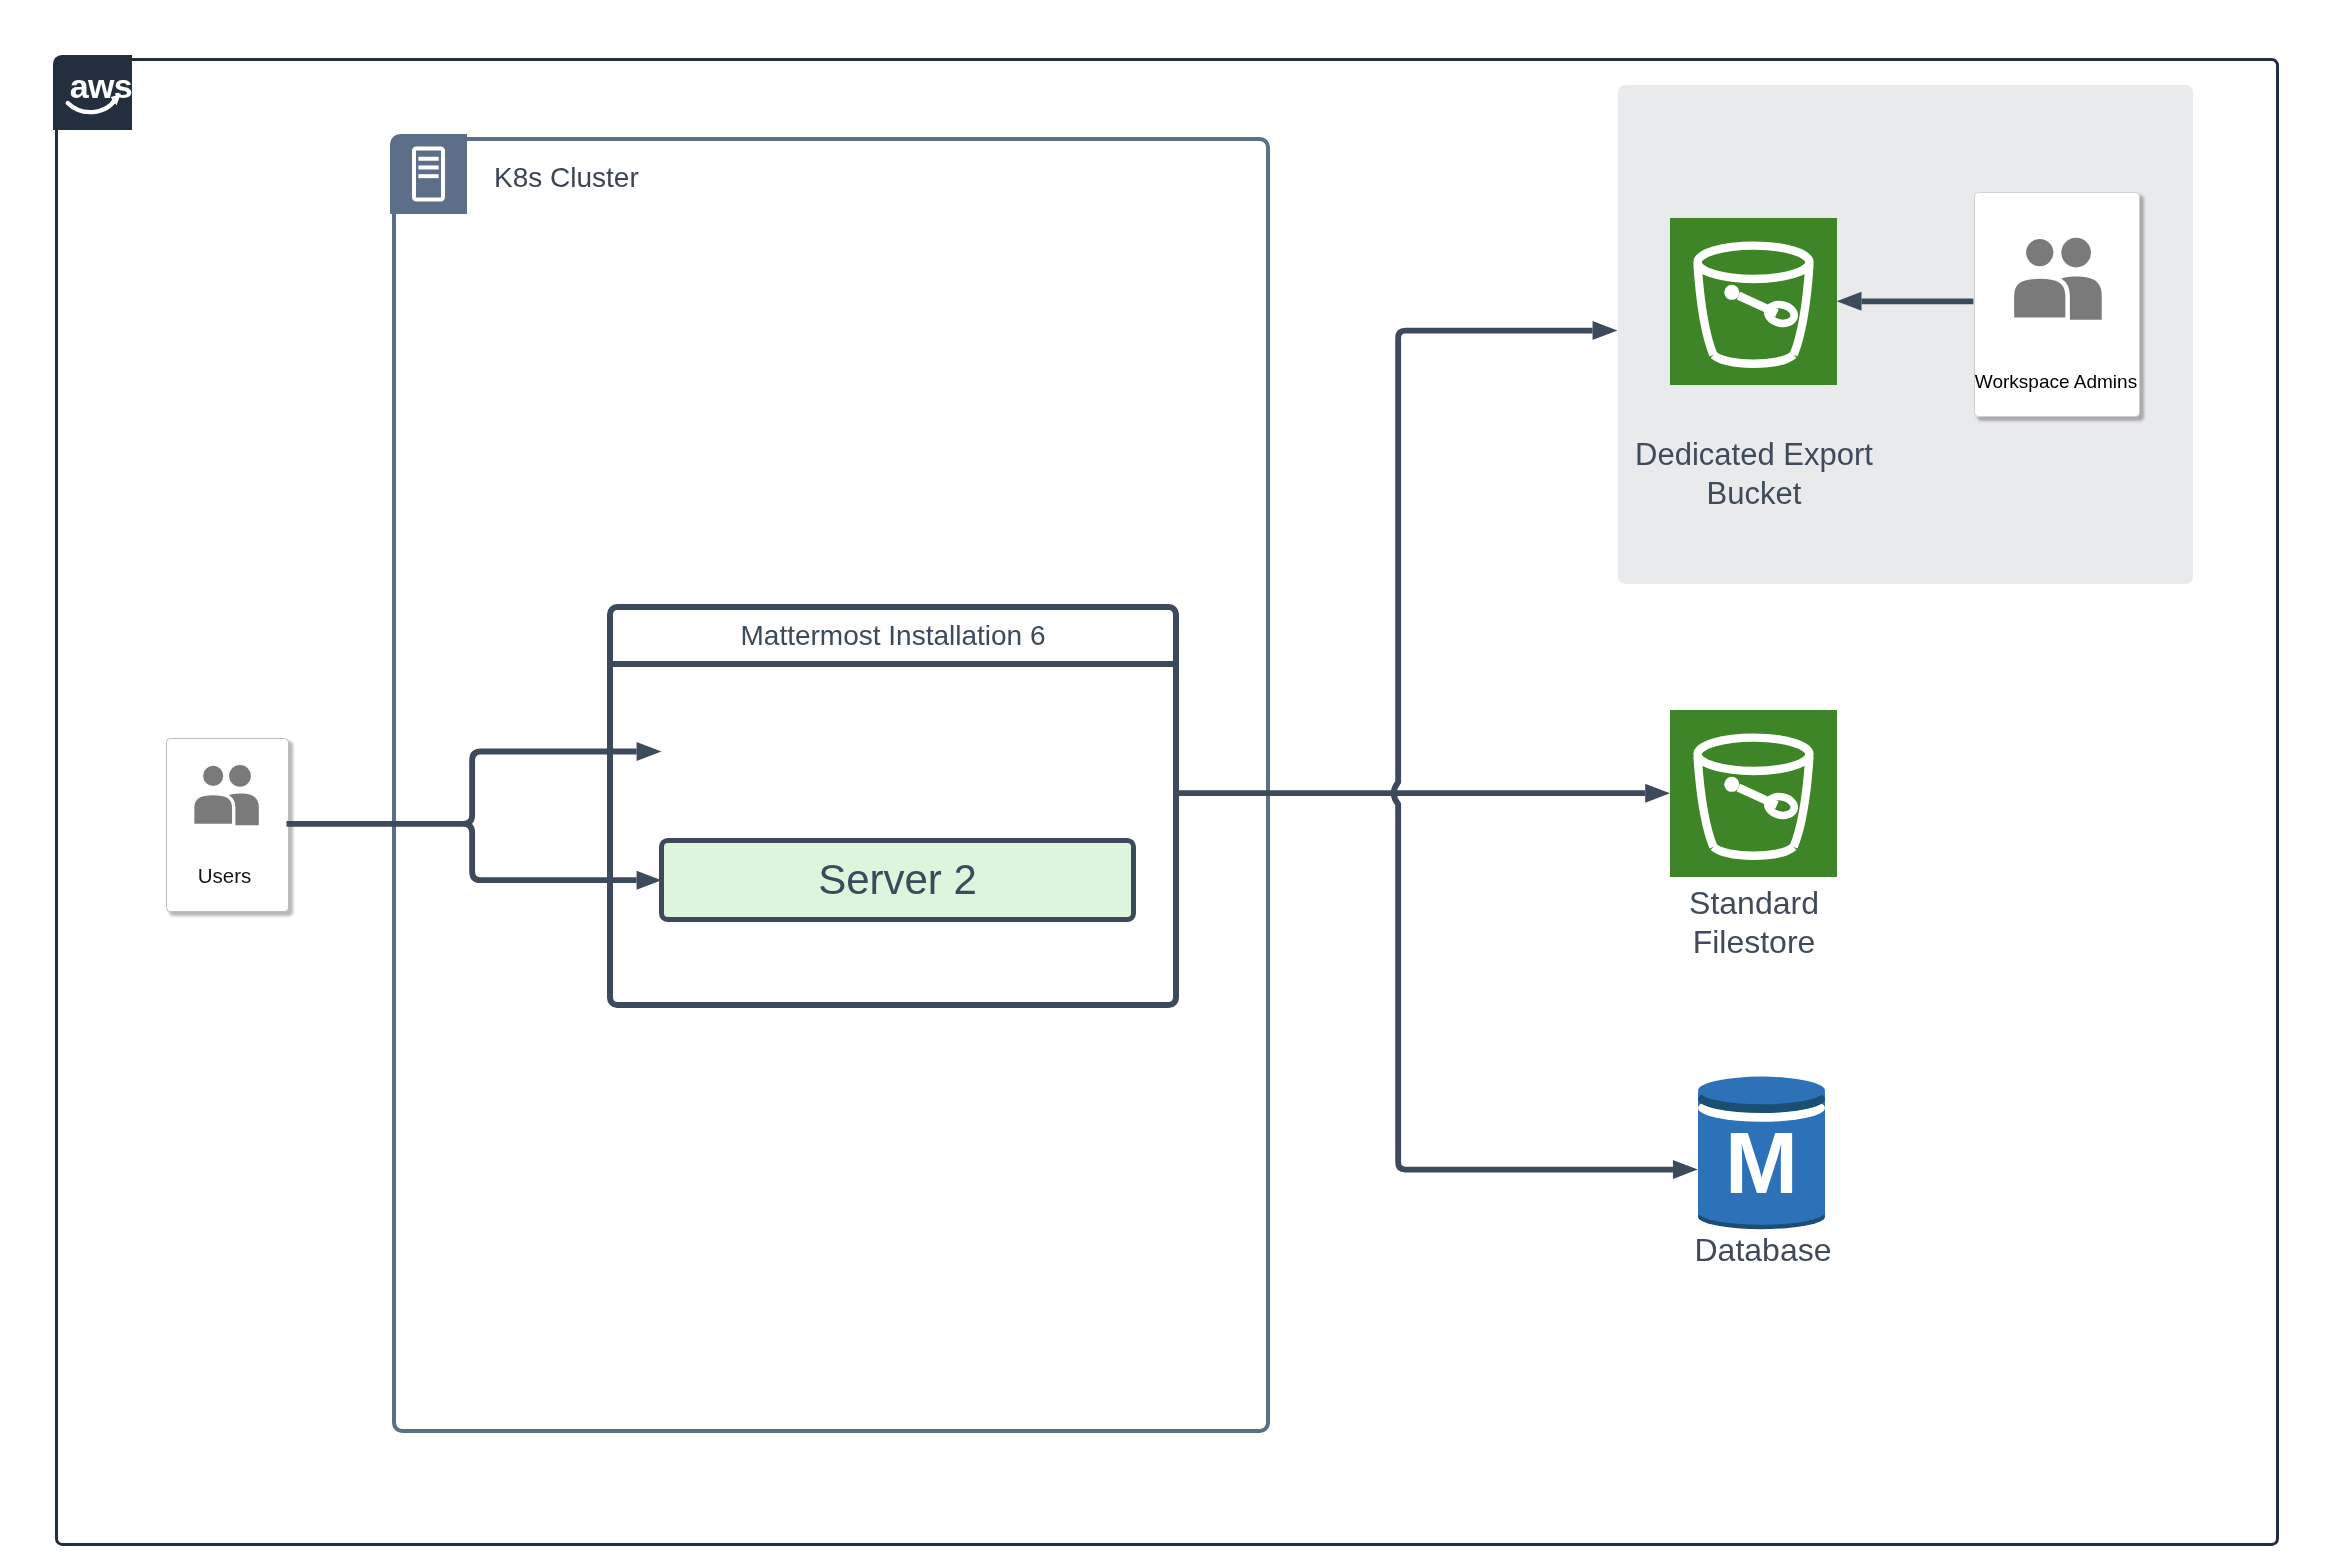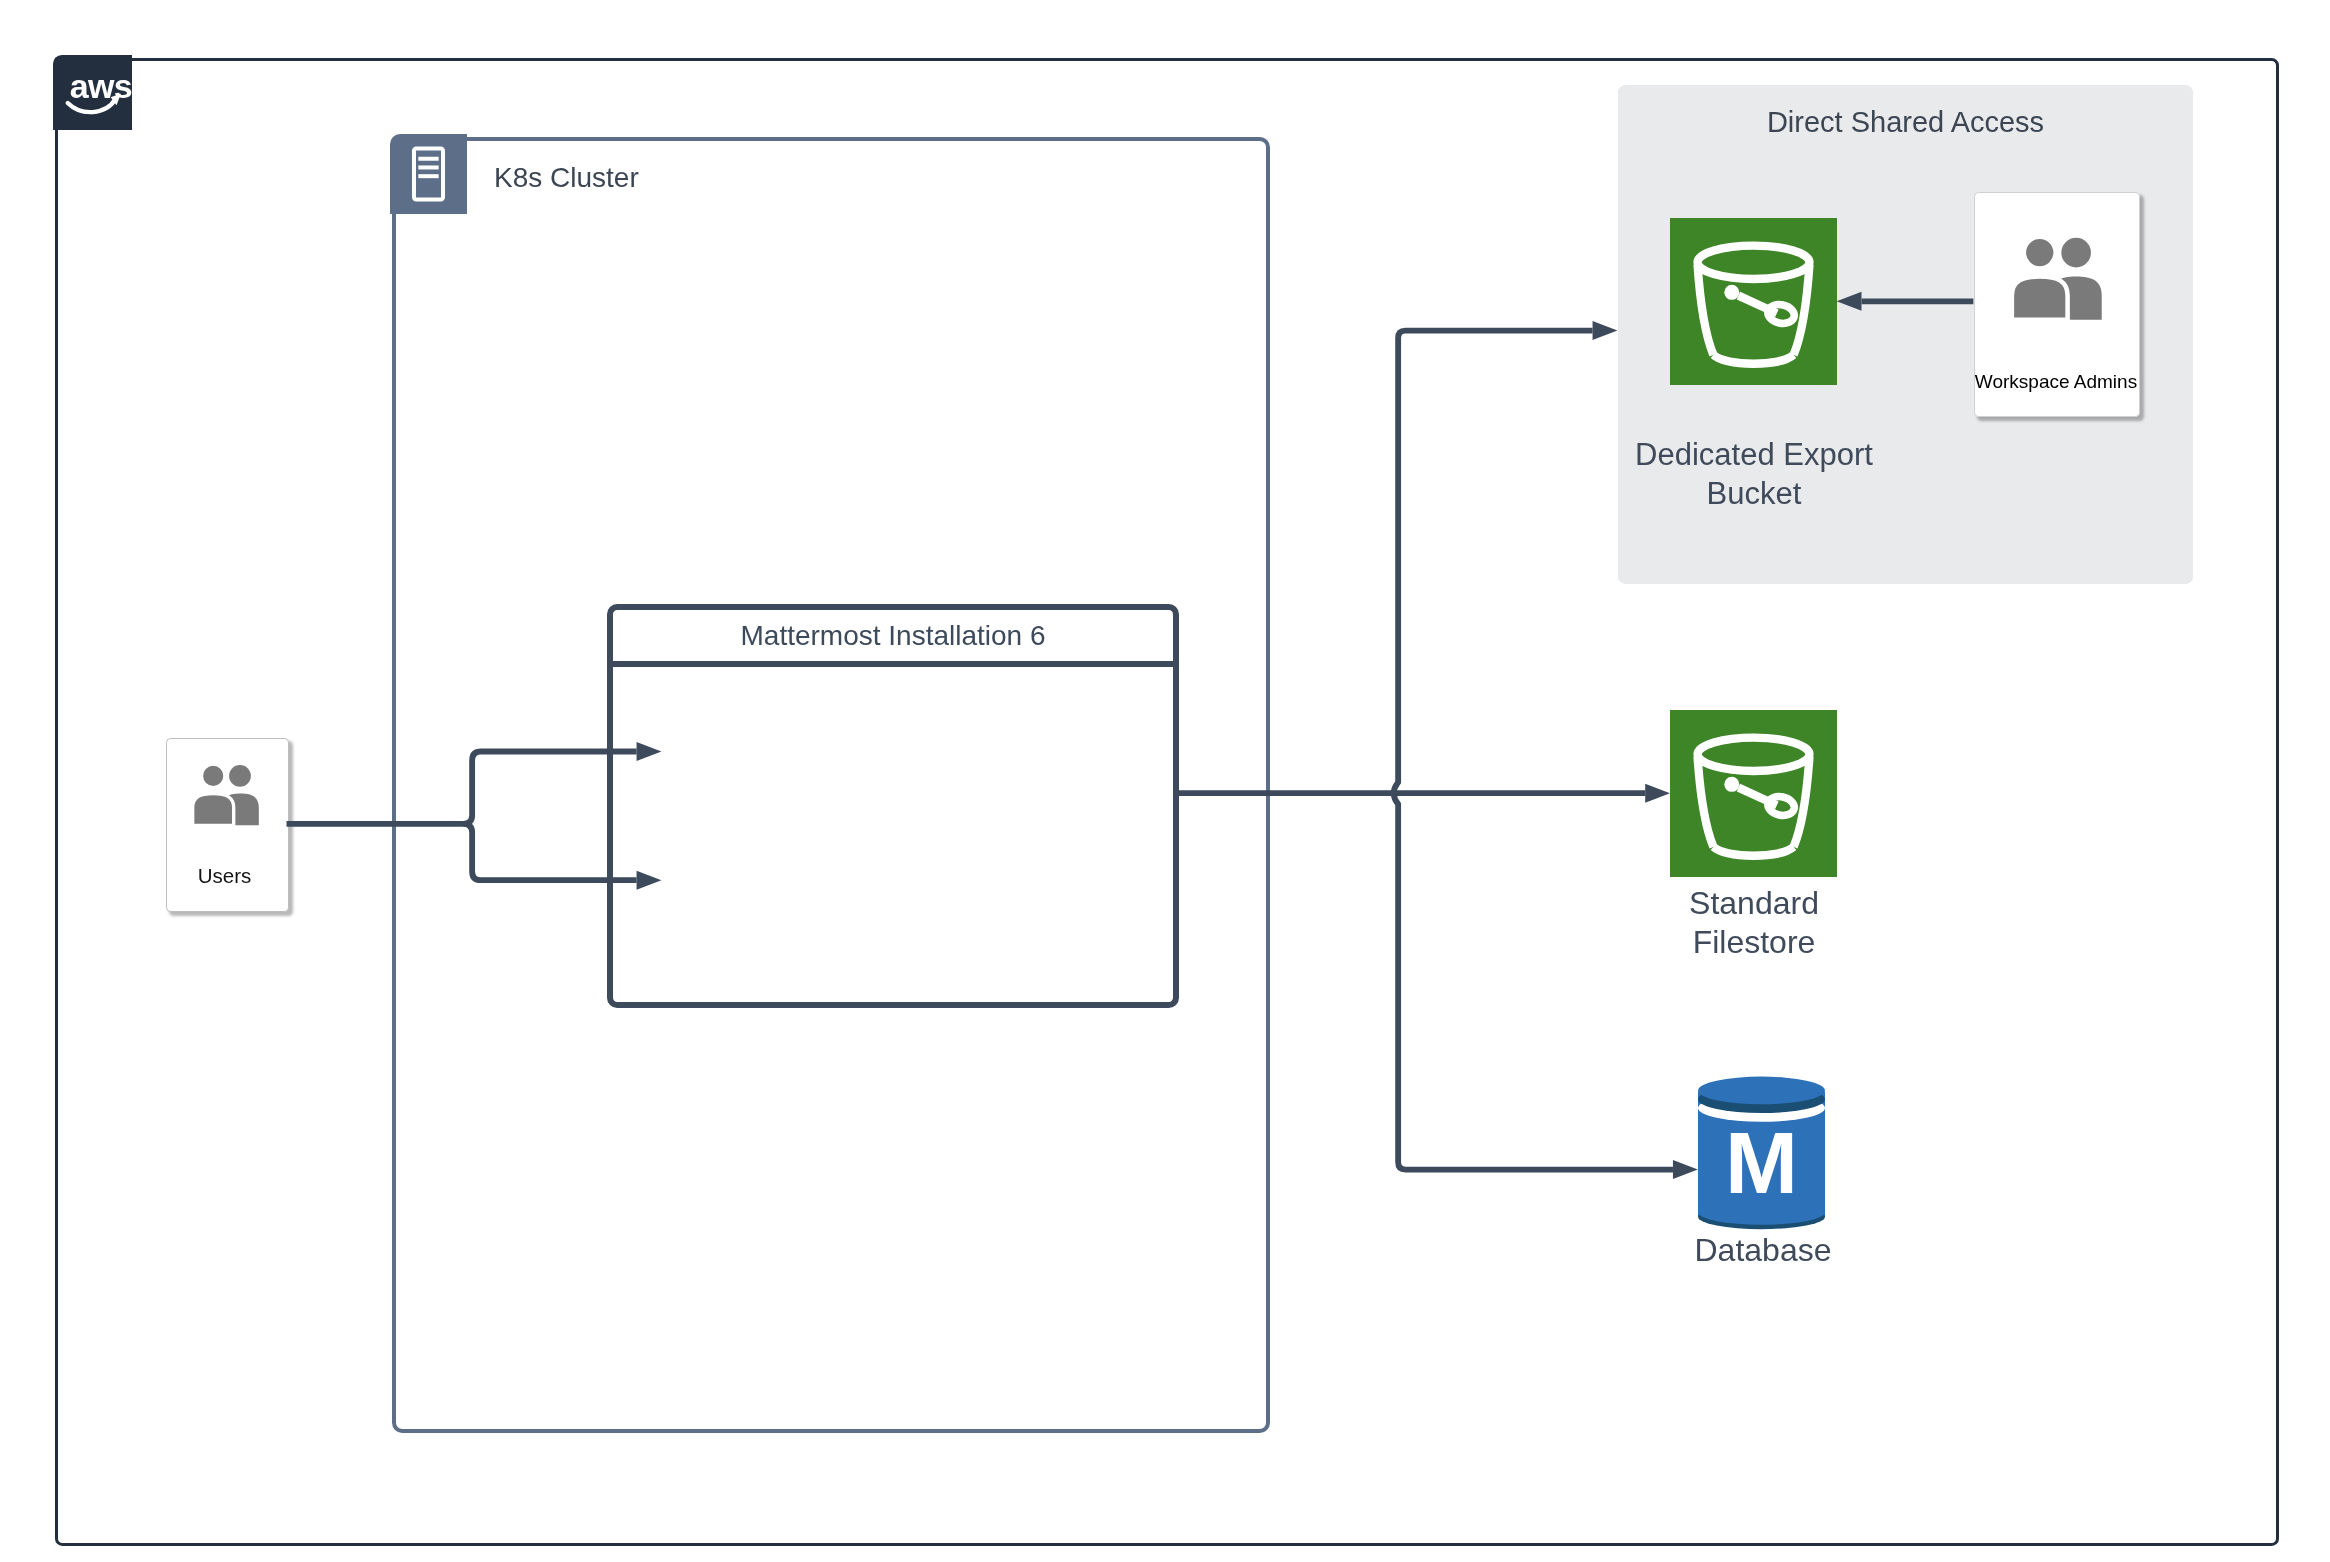--- a/index.html
+++ b/index.html
@@ -71,35 +71,37 @@
   <div class="abs outer-box"></div>
   <div class="abs aws-logo">
     <span class="aws-word">aws</span>
     <svg width="79" height="75" viewBox="0 0 108 103" style="position:absolute;left:0;top:0;">
       <path d="M20 66 C38 84 72 83 86 60" stroke="#ffffff" stroke-width="6" fill="none" stroke-linecap="round"></path>
       <polygon points="93,53 79,58 87,69" fill="#ffffff"></polygon>
     </svg>
   </div>
 
   <div class="abs dsa-panel"></div>
-  <div class="abs dsa-title">Direct Shared Access</div>
 
   <div class="abs k8s-box"></div>
   <div class="abs k8s-badge">
     <svg width="77" height="80" viewBox="0 0 106 110">
       <rect x="33" y="20" width="40" height="70" rx="3" fill="none" stroke="#ffffff" stroke-width="5.5"></rect>
       <line x1="39" y1="34" x2="67" y2="34" stroke="#ffffff" stroke-width="5.5"></line>
       <line x1="39" y1="46" x2="67" y2="46" stroke="#ffffff" stroke-width="5.5"></line>
       <line x1="39" y1="58" x2="67" y2="58" stroke="#ffffff" stroke-width="5.5"></line>
     </svg>
   </div>
   <div class="abs k8s-label">K8s Cluster</div>
 
   <div class="abs mm-box">
     <div class="mm-title ctr">Mattermost Installation 6</div>
+  </div>
+  <div class="abs server server2 ctr">
+    <span>Server 2</span>
   </div>
 
   <div class="abs card users-card">
     <svg width="88" height="67" viewBox="0 0 100 80" style="position:absolute;left:16px;top:20.5px;">
       <circle cx="65.5" cy="19" r="13" fill="#7A7A7A"></circle>
       <path d="M43 78 V57 C43 44 51 40 65.5 40 C80 40 88 44 88 57 V78 Z" fill="#7A7A7A"></path>
       <circle cx="33.5" cy="19" r="14" fill="#7A7A7A" stroke="#ffffff" stroke-width="4"></circle>
       <path d="M9 78 V57 C9 44 18 40 33.5 40 C49 40 58 44 58 57 V78 Z" fill="#7A7A7A" stroke="#ffffff" stroke-width="4"></path>
     </svg>
   </div>

